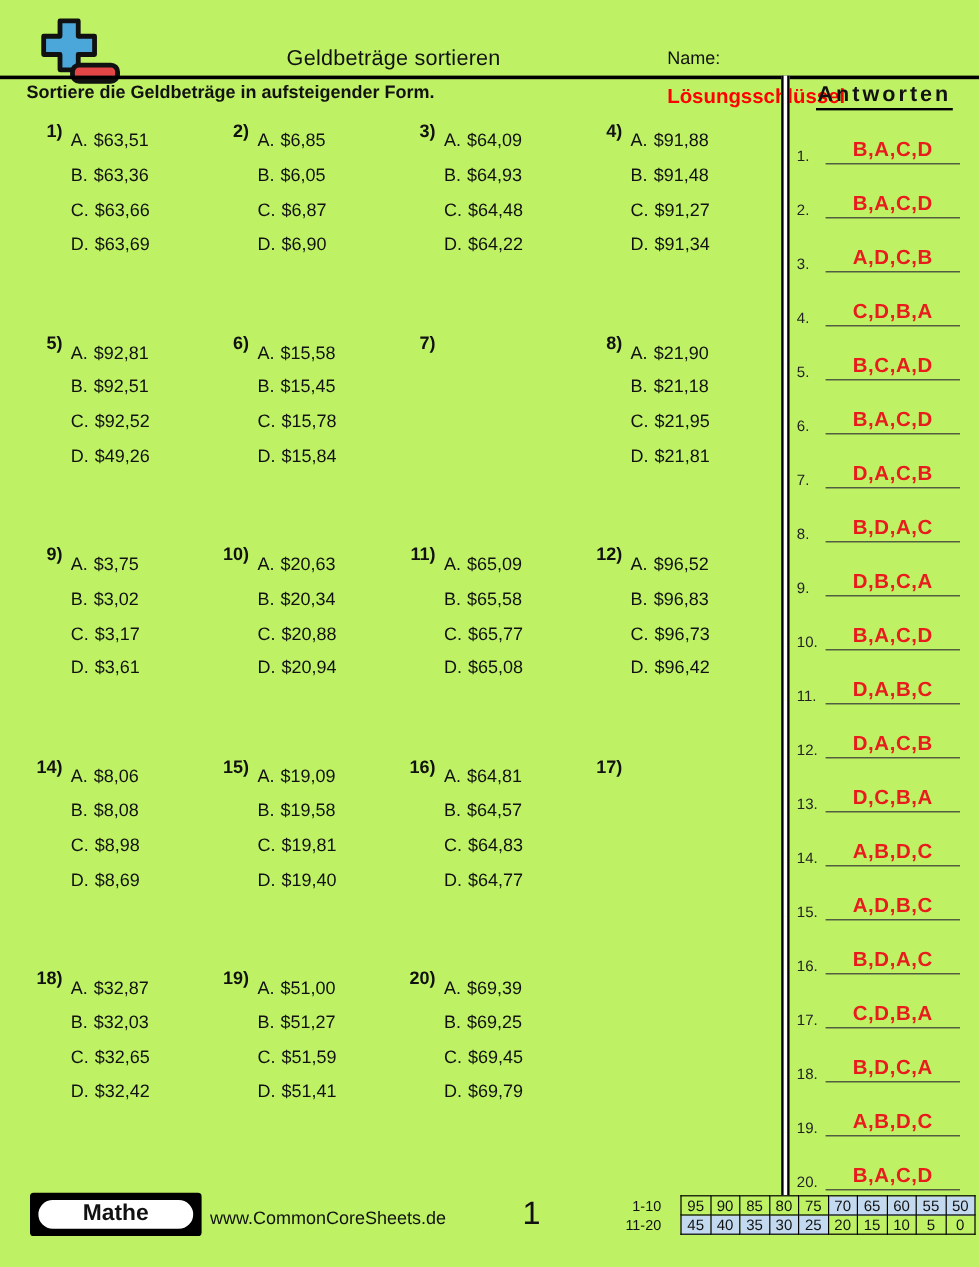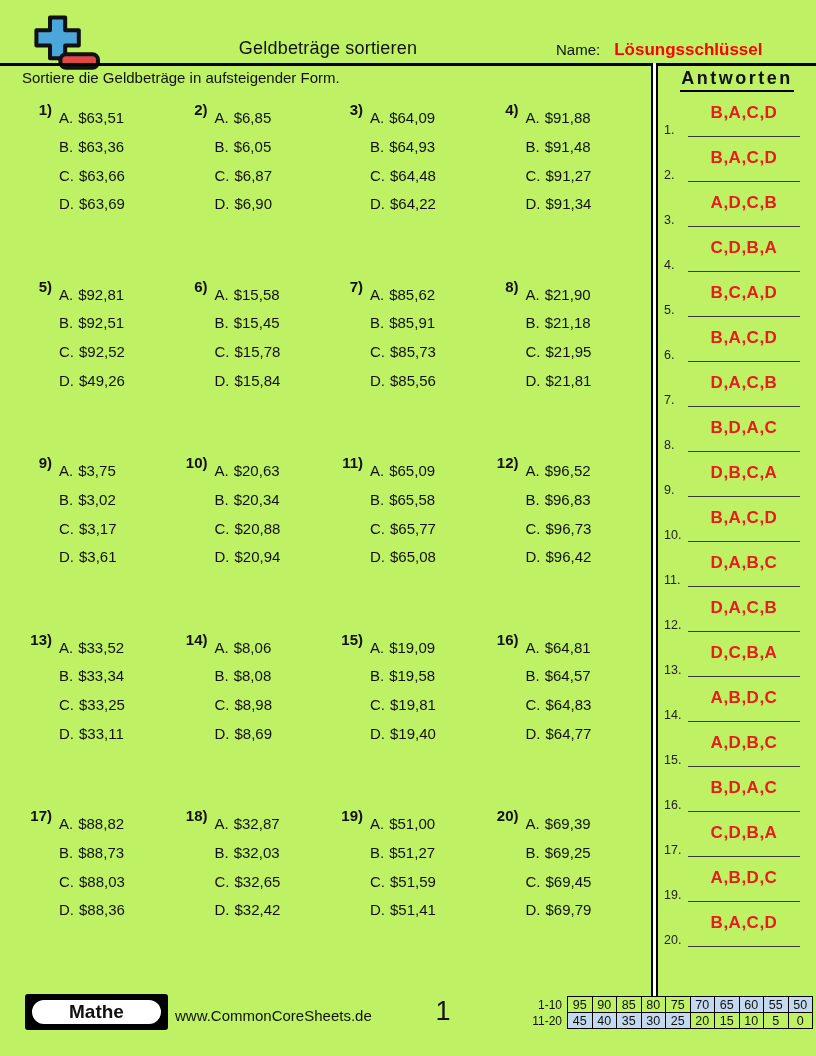--- a/index.html
+++ b/index.html
@@ -8,25 +8,25 @@
     background:#bef264; font-family:"Liberation Sans", sans-serif; color:#111;
     overflow:hidden;
   }
 
   
   .logo { position:absolute; left:26px; top:14px; width:80px; height:58px; }
   .page-title {
     position:absolute; left:0; top:38px; width:656px; text-align:center;
     font-size:18px; letter-spacing:0.2px;
   }
-  .name-row { position:absolute; left:556px; top:40px; width:250px; display:flex; align-items:baseline; gap:14px; }
+  .name-row { position:absolute; left:556px; top:40px; width:250px; display:flex; align-items:baseline; gap:14px;flex-direction:column; }
   .name-label { font-size:15px; }
   .answer-key { font-size:17px; font-weight:bold; color:#ff0000; }
   .header-rule { position:absolute; left:0; top:63px; width:816px; height:3px; background:#000; }
-  .instruction { position:absolute; left:22px; top:69px; font-size:15px; font-weight:normal; }
+  .instruction { position:absolute; left:22px; top:69px; font-size:15px; font-weight:bold; }
 
   
   .problems-grid {
     position:absolute; left:30px; top:101px; width:622px;
     display:grid; grid-template-columns:repeat(4,155.5px); grid-auto-rows:176.5px;
   }
   .problem { display:flex; align-items:flex-start; }
   .problem-num { width:22px; text-align:right; font-size:15px; font-weight:bold; flex:0 0 auto; }
   .options { margin-left:7px; margin-top:3px; }
   .option { line-height:28.8px; font-size:15px; white-space:nowrap; }
@@ -43,36 +43,36 @@
   .answers-title-wrap { text-align:center; margin-top:2px; }
   .answers-title {
     display:inline-block; font-size:18px; font-weight:bold; letter-spacing:2.5px;
     border-bottom:2.5px solid #000; padding:0 1px 1px 1px;
   }
   .answers-list { position:absolute; left:0; top:26px; right:0; }
   .answer-item { height:45px; display:flex; align-items:flex-end; }
   .answer-num { flex:0 0 22px; padding-left:6px; font-size:12.5px; color:#222; }
   .answer-slot {
     flex:1; margin:0 16px 0 2px; border-bottom:1.6px solid #3a3a3a;
-    text-align:center; padding-bottom:13px;
+    text-align:center; padding-bottom:1px;
   }
   .answer-text { font-size:17px; font-weight:bold; color:#e81b1d; letter-spacing:0.5px; }
 
   
   .footer-bar { position:absolute; left:25px; top:994px; width:143px; height:36px; background:#000; border-radius:3px;text-align:center; }
   .footer-oval {
     position:absolute; left:4px; top:3px; right:4px; bottom:3px; background:#fff;
     border:3px solid #000; border-radius:16px; display:flex; align-items:center; justify-content:center;
     font-size:19px; font-weight:bold;
   }
   .website { position:absolute; left:175px; top:1007px; font-size:15px; }
   .page-number { position:absolute; left:418px; top:996px; width:50px; text-align:center; font-size:27px; }
   .score-table { position:absolute; right:3px; top:996px; border-collapse:collapse; font-size:12.5px; }
   .score-table td { padding:0; height:15px; text-align:center; }
-  td.score-label { border:none; padding-right:5px; text-align:right; width:40px; font-size:12px; }
+  td.score-label { border:none; padding-right:16px; text-align:right; width:40px; font-size:12px; }
   td.score-cell { border:1.3px solid #000; width:23.5px;text-align:center; }
   td.score-cell.hl { background:#c3d9f0; }
 </style>
 </head>
 <body>
 
 <div class="page">
 
   <div class="logo">
     <svg viewBox="0 0 100 72" width="80" height="58" aria-hidden="true">
@@ -210,37 +210,20 @@
   </div>
 
   <div class="option">
     <span class="option-label">D.</span><span class="option-amount">$15,84</span>
   </div>
 </div>
   </div>
 
   <div class="problem">
     <span class="problem-num">7)</span>
-    <div class="options">
-  <div class="option">
-    <span class="option-label">A.</span><span class="option-amount">$85,62</span>
-  </div>
-
-  <div class="option">
-    <span class="option-label">B.</span><span class="option-amount">$85,91</span>
-  </div>
-
-  <div class="option">
-    <span class="option-label">C.</span><span class="option-amount">$85,73</span>
-  </div>
-
-  <div class="option">
-    <span class="option-label">D.</span><span class="option-amount">$85,56</span>
-  </div>
-</div>
   </div>
 
   <div class="problem">
     <span class="problem-num">8)</span>
     <div class="options">
   <div class="option">
     <span class="option-label">A.</span><span class="option-amount">$21,90</span>
   </div>
 
   <div class="option">
@@ -334,40 +317,20 @@
   <div class="option">
     <span class="option-label">C.</span><span class="option-amount">$96,73</span>
   </div>
 
   <div class="option">
     <span class="option-label">D.</span><span class="option-amount">$96,42</span>
   </div>
 </div>
   </div>
 
-  <div class="problem">
-    <span class="problem-num">13)</span>
-    <div class="options">
-  <div class="option">
-    <span class="option-label">A.</span><span class="option-amount">$33,52</span>
-  </div>
-
-  <div class="option">
-    <span class="option-label">B.</span><span class="option-amount">$33,34</span>
-  </div>
-
-  <div class="option">
-    <span class="option-label">C.</span><span class="option-amount">$33,25</span>
-  </div>
-
-  <div class="option">
-    <span class="option-label">D.</span><span class="option-amount">$33,11</span>
-  </div>
-</div>
-  </div>
 
   <div class="problem">
     <span class="problem-num">14)</span>
     <div class="options">
   <div class="option">
     <span class="option-label">A.</span><span class="option-amount">$8,06</span>
   </div>
 
   <div class="option">
     <span class="option-label">B.</span><span class="option-amount">$8,08</span>
@@ -420,37 +383,20 @@
   </div>
 
   <div class="option">
     <span class="option-label">D.</span><span class="option-amount">$64,77</span>
   </div>
 </div>
   </div>
 
   <div class="problem">
     <span class="problem-num">17)</span>
-    <div class="options">
-  <div class="option">
-    <span class="option-label">A.</span><span class="option-amount">$88,82</span>
-  </div>
-
-  <div class="option">
-    <span class="option-label">B.</span><span class="option-amount">$88,73</span>
-  </div>
-
-  <div class="option">
-    <span class="option-label">C.</span><span class="option-amount">$88,03</span>
-  </div>
-
-  <div class="option">
-    <span class="option-label">D.</span><span class="option-amount">$88,36</span>
-  </div>
-</div>
   </div>
 
   <div class="problem">
     <span class="problem-num">18)</span>
     <div class="options">
   <div class="option">
     <span class="option-label">A.</span><span class="option-amount">$32,87</span>
   </div>
 
   <div class="option">
@@ -629,20 +575,26 @@
     </span>
   </div>
 
   <div class="answer-item">
     <span class="answer-num">17.</span>
     <span class="answer-slot">
       <span class="answer-text">C,D,B,A</span>
     </span>
   </div>
 
+  <div class="answer-item">
+    <span class="answer-num">18.</span>
+    <span class="answer-slot">
+      <span class="answer-text">B,D,C,A</span>
+    </span>
+  </div>
 
   <div class="answer-item">
     <span class="answer-num">19.</span>
     <span class="answer-slot">
       <span class="answer-text">A,B,D,C</span>
     </span>
   </div>
 
   <div class="answer-item">
     <span class="answer-num">20.</span>

